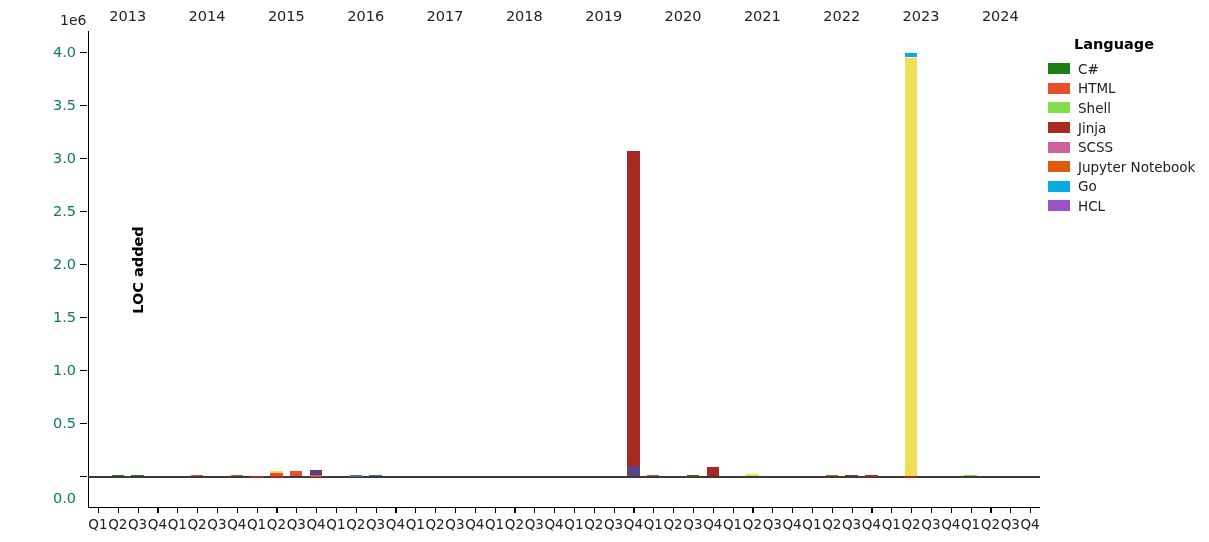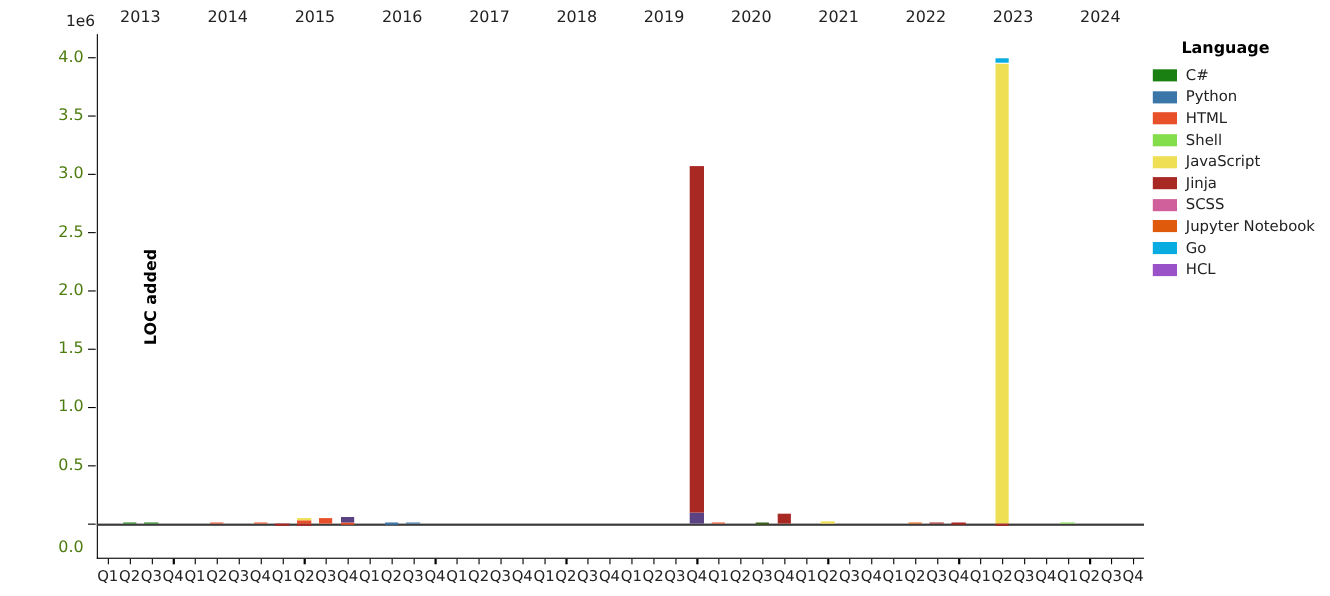--- a/index.html
+++ b/index.html
@@ -15,21 +15,21 @@
   .exp-lbl{position:absolute;left:60px;top:12px;font-size:14px;color:#222;font-family:"DejaVu Sans",sans-serif;}
 
   
   .plot{position:absolute;left:88px;top:31px;width:952px;height:477px;}
   .spine-left{position:absolute;left:0;top:0;width:1.3px;height:100%;background:#000;}
   .spine-bottom{position:absolute;left:0;bottom:0;width:100%;height:1.3px;background:#000;}
   .zero-line{position:absolute;left:0;width:100%;height:1.4px;background:#3a3a3a;}
 
   
   .ytick{position:absolute;left:-8px;width:7px;height:1.3px;background:#000;}
-  .ytick-lbl{position:absolute;right:calc(100% + 12px);font-size:14.5px;color:#4d7c0f;
+  .ytick-lbl{position:absolute;right:calc(100% + 12px);font-size:14.5px;color:#0f766e;
              white-space:nowrap;transform:translateY(-50%);font-family:"DejaVu Sans",sans-serif;}
   .ylabel{position:absolute;left:6px;top:50%;transform:translateY(-50%) rotate(-90deg);
           transform-origin:center;font-size:14.5px;font-weight:bold;color:#000;white-space:nowrap;}
 
   
   .xtick{position:absolute;top:100%;width:1.2px;height:5px;background:#000;}
   .xtick-lbl{position:absolute;top:calc(100% + 8px);font-size:13.5px;color:#222;
              transform:translateX(-50%);white-space:nowrap;font-family:"DejaVu Sans",sans-serif;}
 
   
@@ -214,36 +214,28 @@
     </div>
 
   <div class="legend">
     <div class="legend-title">Language</div>
     <div id="legend-rows">
         <div class="legend-row">
           <span class="legend-swatch" style="background: rgb(26, 128, 17);"></span>
           <span class="legend-lbl">C#</span>
         </div>
         <div class="legend-row">
-          <span class="legend-swatch" style="background: rgb(58, 118, 168);"></span>
-          <span class="legend-lbl">Python</span>
-        </div>
-        <div class="legend-row">
           <span class="legend-swatch" style="background: rgb(232, 80, 42);"></span>
           <span class="legend-lbl">HTML</span>
         </div>
         <div class="legend-row">
           <span class="legend-swatch" style="background: rgb(132, 221, 74);"></span>
           <span class="legend-lbl">Shell</span>
         </div>
         <div class="legend-row">
-          <span class="legend-swatch" style="background: rgb(239, 223, 84);"></span>
-          <span class="legend-lbl">JavaScript</span>
-        </div>
-        <div class="legend-row">
           <span class="legend-swatch" style="background: rgb(168, 40, 36);"></span>
           <span class="legend-lbl">Jinja</span>
         </div>
         <div class="legend-row">
           <span class="legend-swatch" style="background: rgb(208, 96, 156);"></span>
           <span class="legend-lbl">SCSS</span>
         </div>
         <div class="legend-row">
           <span class="legend-swatch" style="background: rgb(224, 90, 12);"></span>
           <span class="legend-lbl">Jupyter Notebook</span>

